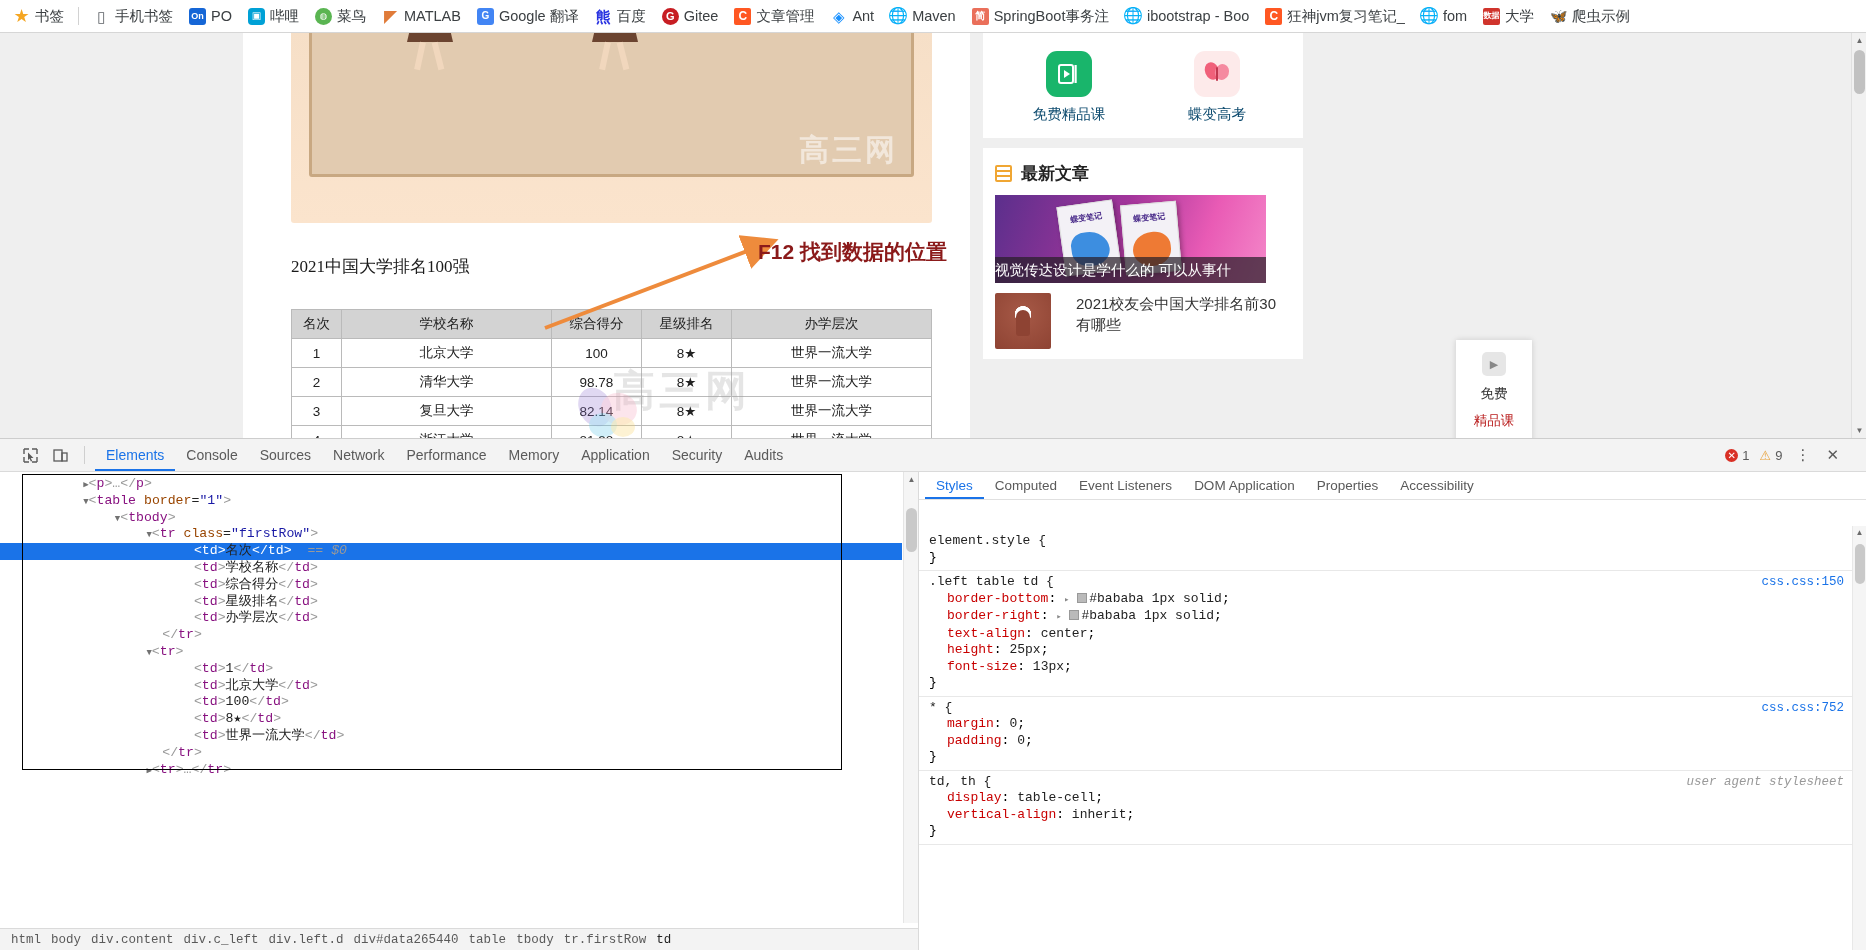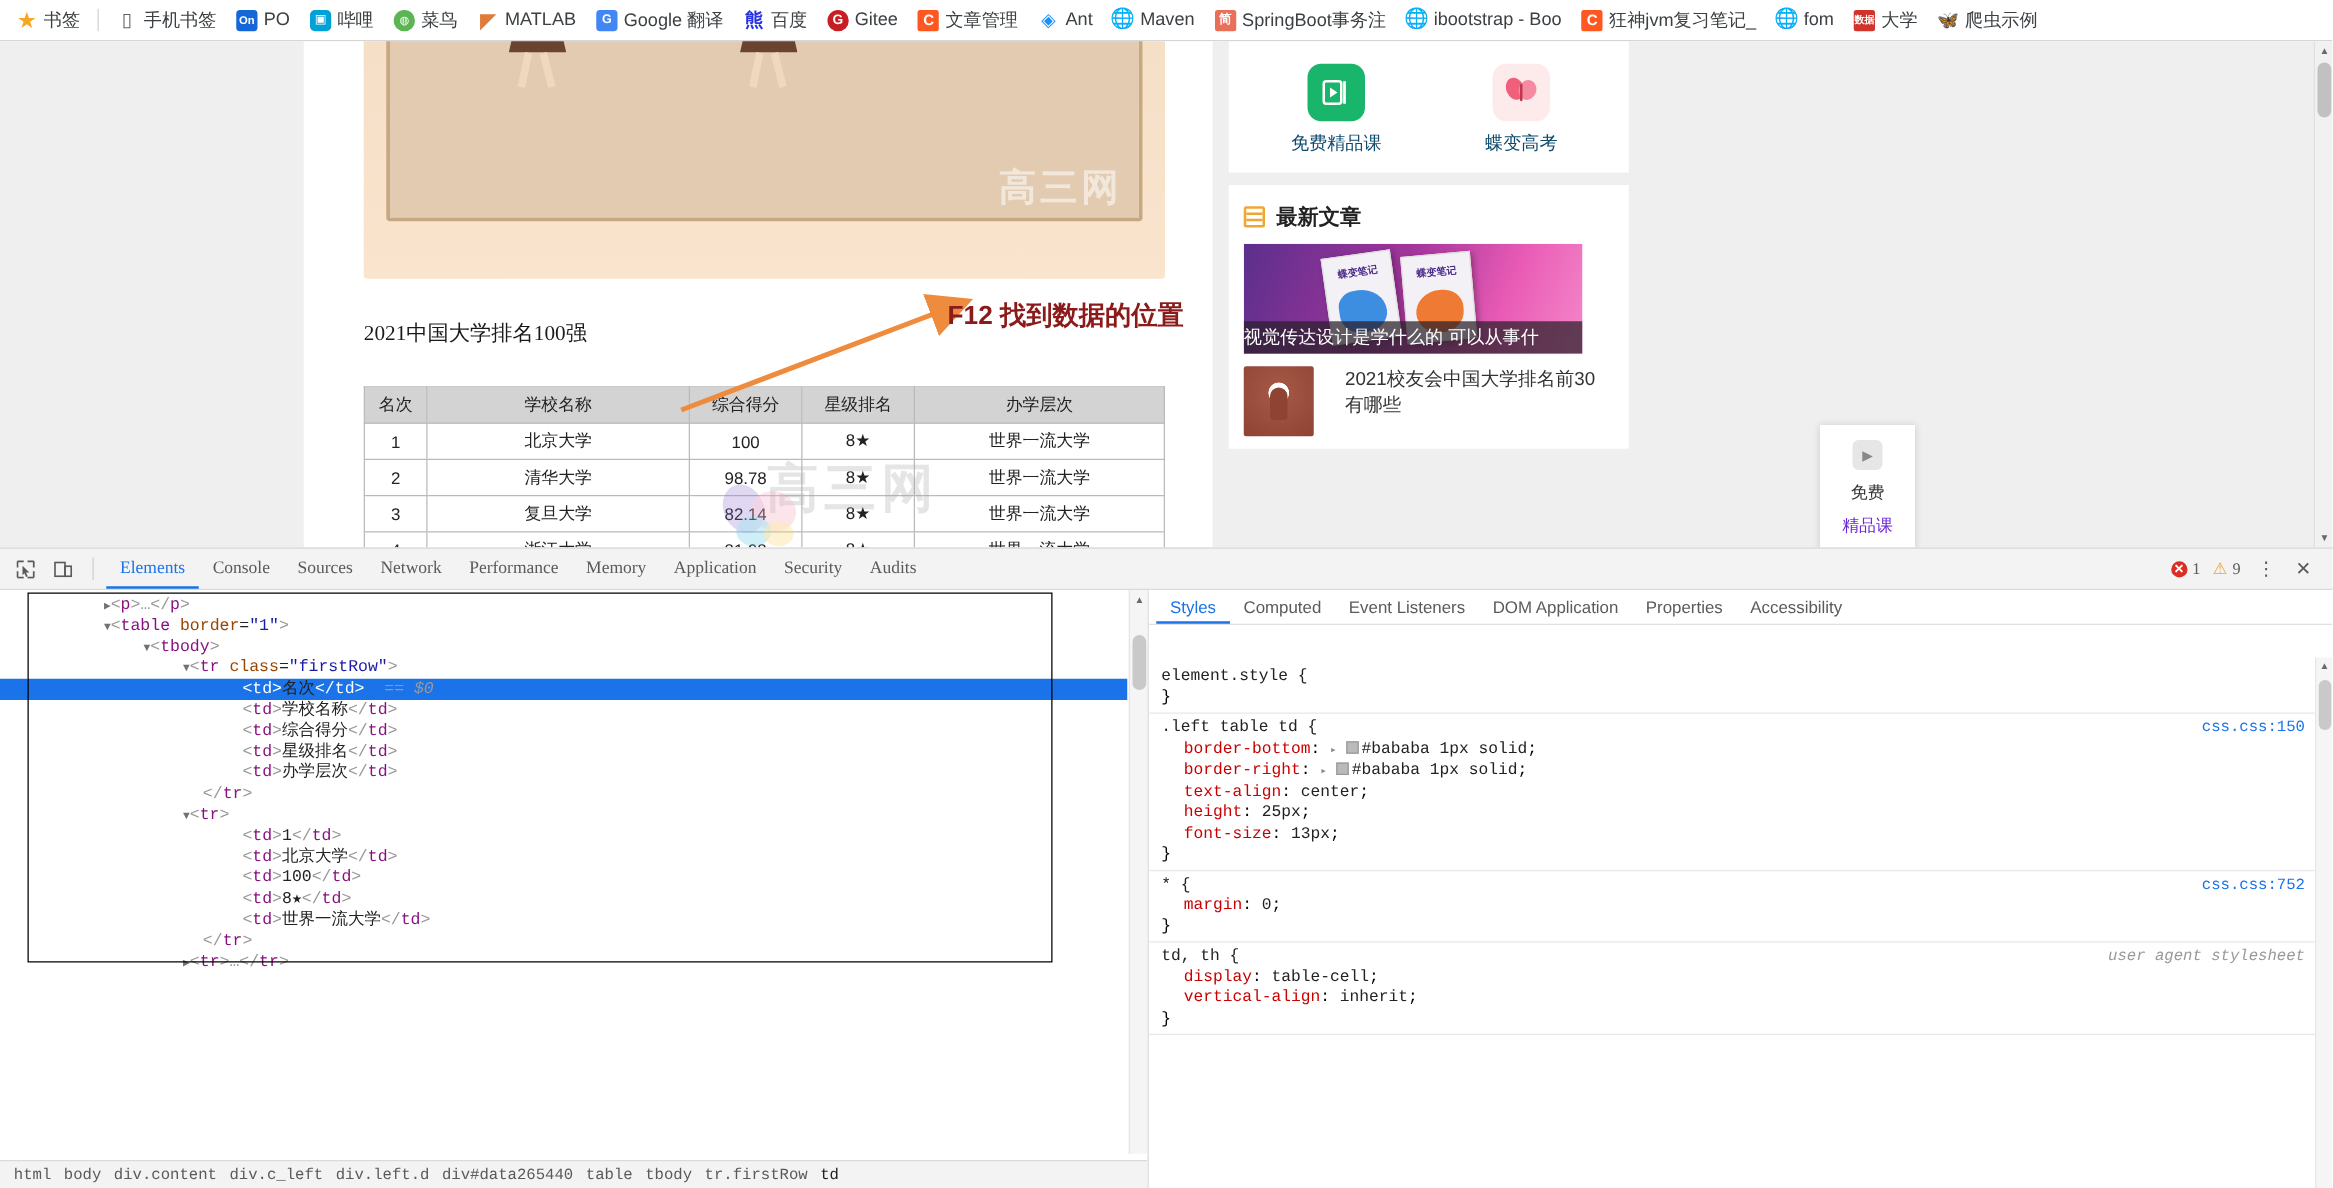--- a/index.html
+++ b/index.html
@@ -221,32 +221,32 @@
     position: absolute; left: 1456px; top: 340px; width: 76px; height: 105px;
     background: #fff; box-shadow: 0 0 6px rgba(0,0,0,.15);
     text-align: center; padding-top: 12px;
   }
   #float-widget .fw-ico {
     width: 24px; height: 24px; border-radius: 5px; background: #e6e6e6;
     margin: 0 auto 9px; display:flex; align-items:center; justify-content:center;
     color: #888; font-size: 11px;
   }
   #float-widget .fw-l1 { font-size: 13.5px; color: #333; margin-bottom: 9px;}
-  #float-widget .fw-l2 { font-size: 13.5px; color: #6d28d9; }
+  #float-widget .fw-l2 { font-size: 13.5px; color: #b91c1c; }
 
   
   #devtools {
     position: absolute; left: 0; top: 438px; width: 1866px; height: 512px;
     background: #fff; border-top: 1px solid #cdcdcd;
     font-family: "Liberation Sans", "DejaVu Sans", sans-serif;
   }
   #dt-toolbar {
     height: 33px; display: flex; align-items: center;
     border-bottom: 1px solid #dadada; background: #f3f3f3;
-    padding: 0 6px; gap: 2px; font-family: Liberation Serif, serif;
+    padding: 0 16px; gap: 2px;
   }
   .dt-tool-btn {
     width: 28px; height: 26px; display:flex; align-items:center; justify-content:center;
     color: #5a5a5a; border-radius: 3px;
   }
   .dt-tb-sep { width:1px; height:18px; background:#cfcfcf; margin: 0 8px; }
   .dt-tab {
     padding: 0 11px; height: 32px; line-height: 32px;
     font-size: 14px; color: #5a5a5a; cursor: default;
   }
@@ -699,20 +699,21 @@
             <div><span class="prop">border-right</span>: <span class="exp-tri">▸</span> <span class="swatch"></span><span class="pval">#bababa 1px solid</span>;</div>
             <div><span class="prop">text-align</span>: <span class="pval">center</span>;</div>
             <div><span class="prop">height</span>: <span class="pval">25px</span>;</div>
             <div><span class="prop">font-size</span>: <span class="pval">13px</span>;</div>
             <div>}</div>
           </div>
           <div class="rule">
             <span class="src">css.css:752</span>
             <div class="sel-line"><span class="selname">*</span> {</div>
             <div><span class="prop">margin</span>: <span class="pval">0</span>;</div>
+            <div><span class="prop">padding</span>: <span class="pval">0</span>;</div>
             <div>}</div>
           </div>
           <div class="rule">
             <span class="src ua">user agent stylesheet</span>
             <div class="sel-line"><span class="selname">td, th</span> {</div>
             <div><span class="prop">display</span>: <span class="pval">table-cell</span>;</div>
             <div><span class="prop">vertical-align</span>: <span class="pval">inherit</span>;</div>
             <div>}</div>
           </div>
         </div>

